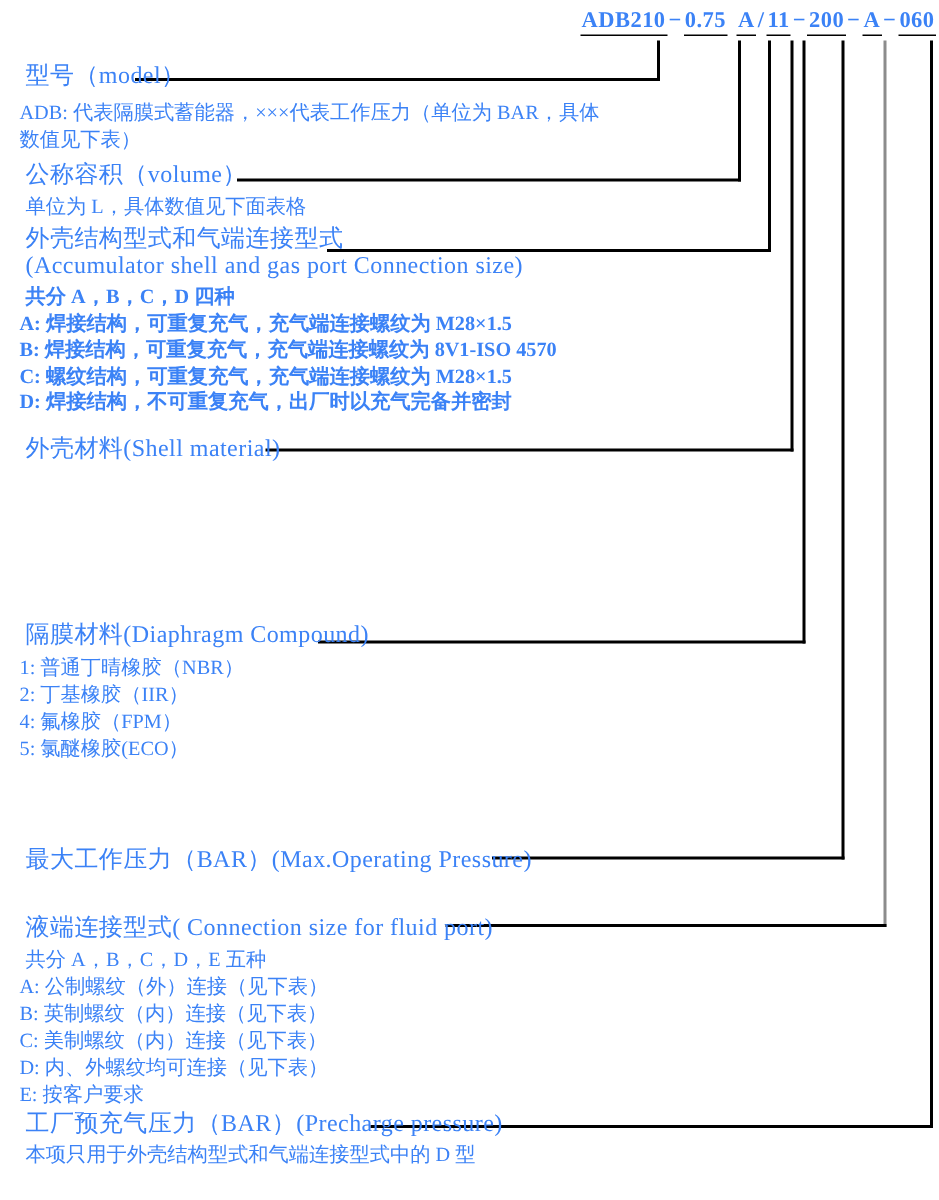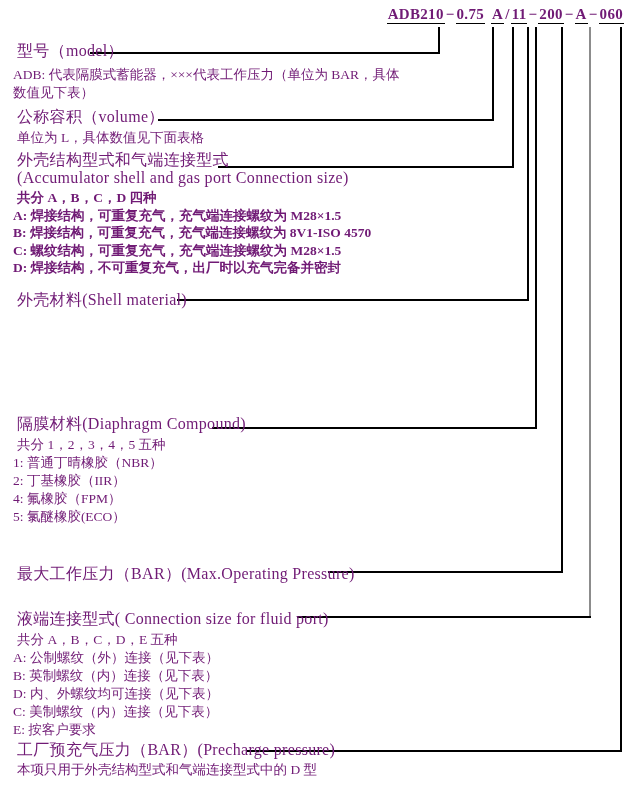--- a/index.html
+++ b/index.html
@@ -1,21 +1,21 @@
 <!DOCTYPE html>
 <html><head>
 <meta charset="utf-8">
 <style>
   html,body{margin:0;padding:0;background:#ffffff;}
   .page{
     position:relative;
     width:626px;height:800px;
     background:#ffffff;
     font-family:"Liberation Serif","DejaVu Serif",serif;
-    color:#701a75;
+    color:#3b82f6;
     overflow:hidden;
   }
   
   .title{
     position:absolute;top:6px;right:2px;
     font-size:15px;font-weight:bold;letter-spacing:.3px;
     white-space:nowrap;
   }
   .seg{border-bottom:1.5px solid #000;padding:0 1px 1px 1px;}
   .sep{padding:0 1px;}
@@ -98,40 +98,39 @@
     </div>
   </div>
 
   <div class="section" style="top:291px;">
     <div class="h">外壳材料(Shell material)</div>
   </div>
 
   <div class="section" style="top:415px;">
     <div class="h">隔膜材料(Diaphragm Compound)</div>
     <div class="body m3">
-      <div class="bl lead">共分 1，2，3，4，5 五种</div>
       <div class="bl">1: 普通丁晴橡胶（NBR）</div>
       <div class="bl">2: 丁基橡胶（IIR）</div>
       <div class="bl">4: 氟橡胶（FPM）</div>
       <div class="bl">5: 氯醚橡胶(ECO）</div>
     </div>
   </div>
 
   <div class="section" style="top:565px;">
     <div class="h">最大工作压力（BAR）(Max.Operating Pressure)</div>
   </div>
 
   <div class="section" style="top:610px;">
     <div class="h">液端连接型式( Connection size for fluid port)</div>
     <div class="body m3">
       <div class="bl lead">共分 A，B，C，D，E 五种</div>
       <div class="bl">A: 公制螺纹（外）连接（见下表）</div>
       <div class="bl">B: 英制螺纹（内）连接（见下表）</div>
+      <div class="bl">C: 美制螺纹（内）连接（见下表）</div>
       <div class="bl">D: 内、外螺纹均可连接（见下表）</div>
-      <div class="bl">C: 美制螺纹（内）连接（见下表）</div>
       <div class="bl">E: 按客户要求</div>
     </div>
   </div>
 
   <div class="section" style="top:741px;">
     <div class="h">工厂预充气压力（BAR）(Precharge pressure)</div>
     <div class="body m2">
       <div class="bl lead">本项只用于外壳结构型式和气端连接型式中的 D 型</div>
     </div>
   </div>

